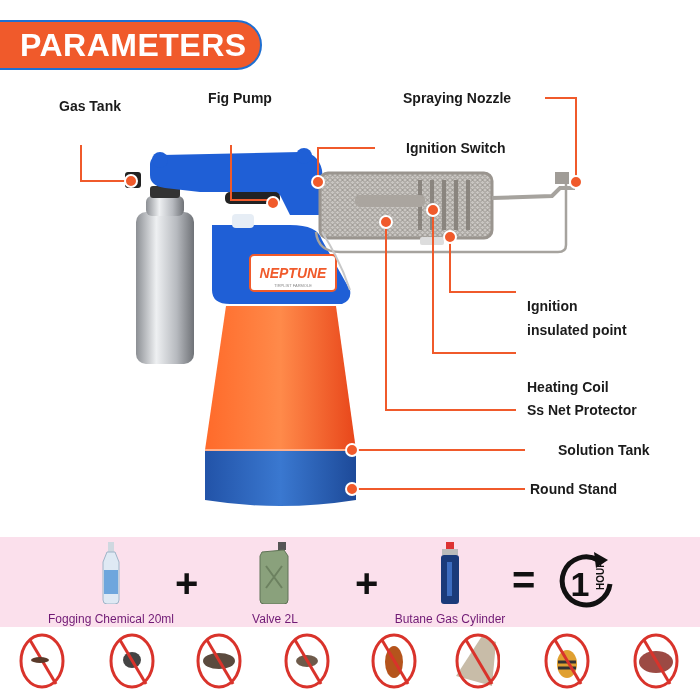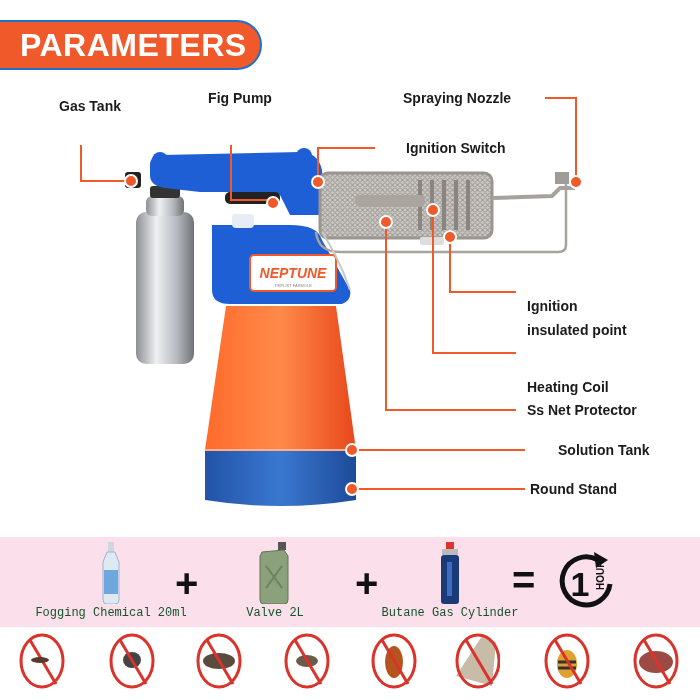--- a/index.html
+++ b/index.html
@@ -15,21 +15,21 @@
 
   .lbl { position: absolute; font-weight: bold; font-size: 14px; color: #1b1b1b; line-height: 24px; white-space: nowrap; }
   .lbl.center { text-align: center; }
 
   svg.lines { position: absolute; left: 0; top: 0; width: 700px; height: 700px; pointer-events: none; }
 
   .pink-band {
     position: absolute; left: 0; top: 537px; width: 700px; height: 90px; background: #fbe0ec;
   }
   .combo-item { position: absolute; display: flex; flex-direction: column; align-items: center; }
-  .combo-caption { font-size: 12px; color: #14532d; white-space: nowrap; margin-top: 2px; font-family: Liberation Mono, monospace; }
+  .combo-caption { font-size: 12px; color: #701a75; white-space: nowrap; margin-top: 8px; }
   .op { position: absolute; font-size: 40px; font-weight: bold; color: #111; line-height: 40px; }
 
   .pests { position: absolute; left: 0; top: 632px; width: 700px; height: 60px; }
   .pest { position: absolute; top: 0; width: 48px; height: 58px; }
 </style>
 </head>
 <body>
 
 <div class="title-pill">
   <span>PARAMETERS</span>

